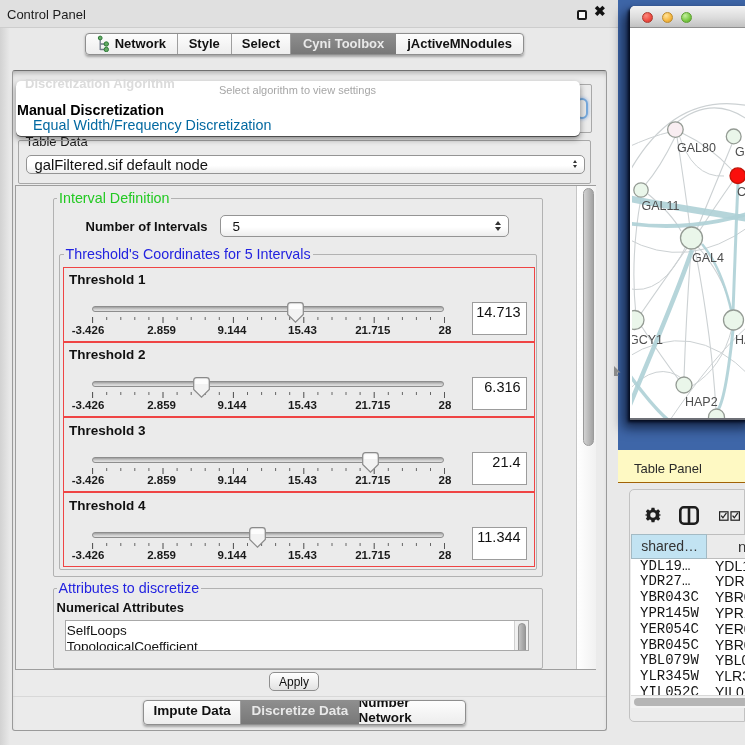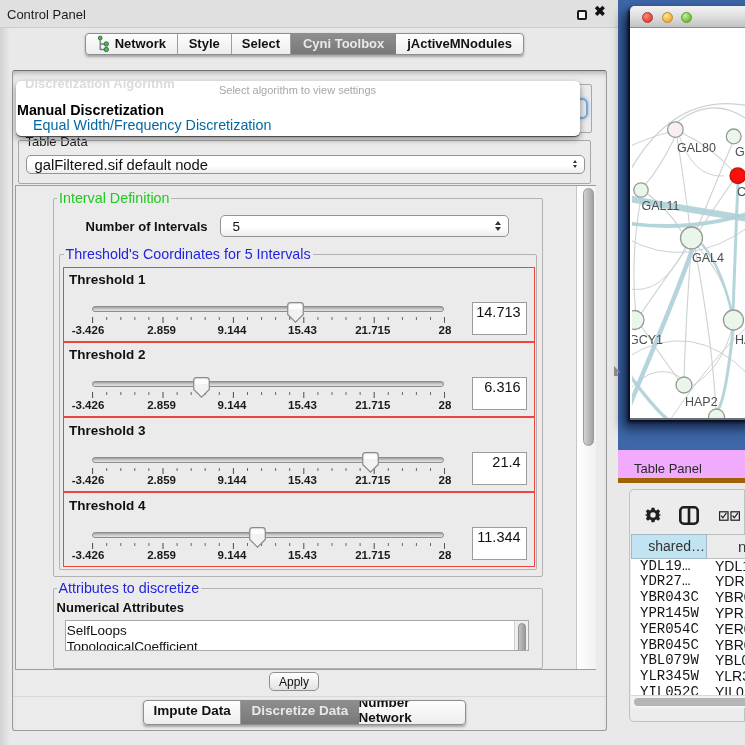--- a/index.html
+++ b/index.html
@@ -106,31 +106,31 @@
 
 
 #bluedesk { position:absolute; left:618px; top:0; width:127px; height:450px; background:#3e66a8; }
 #netwin { position:absolute; left:630px; top:6px; width:125px; height:414px; border-radius:5px 0 0 0;
   background:#fff; border-bottom:2px solid #6e7077; box-shadow:-2px 2px 3px rgba(0,6,22,.85), -6px 7px 12px 1px rgba(3,10,30,.7); }
 #nettitle { position:absolute; left:0; top:0; width:100%; height:22px; border-radius:5px 0 0 0;
   background:linear-gradient(#f3f3f3 0%, #dcdcdc 55%, #c2c2c2 100%); border-bottom:1px solid #8f8f8f; }
 .light { position:absolute; top:5.5px; width:11px; height:11px; border-radius:50%; }
 #netcanvas { position:absolute; left:2px; top:22px; width:123px; height:390px; background:#fff; overflow:hidden; }
 
-#tpbar { position:absolute; left:618px; top:450px; width:127px; height:33px; background:#f0abfc;
-  border-bottom:5px solid #a16207; }
+#tpbar { position:absolute; left:618px; top:450px; width:127px; height:33px; background:#fef9c3;
+  border-bottom:1px solid #a16207; }
 #tpbar .t { position:absolute; left:16px; top:11px; font-size:13px; color:#2a2a2a; }
 #tparea { position:absolute; left:618px; top:483px; width:127px; height:262px; background:#e9e9e9; }
 #tcard { position:absolute; left:629px; top:489px; width:116px; height:233px; background:#ececec;
   border:1px solid #c2c2c2; border-radius:5px 0 0 5px; }
 
 #ttable { position:absolute; left:631px; top:534px; width:114px; height:173.5px; background:#fff; }
 #thead { position:absolute; left:0; top:0; width:100%; height:24.5px; }
 #thead .h1 { position:absolute; left:0; top:0; width:76px; height:24.5px; background:#c2e3f2;
-  border:1px solid #a3bac4; font-size:14px; color:#333; text-align:right; padding-right:1px; line-height:23px; }
+  border:1px solid #a3bac4; font-size:14px; color:#333; text-align:right; padding-right:8px; line-height:23px; }
 #thead .h2 { position:absolute; left:76px; top:0; width:40px; height:24.5px; background:#ebebeb;
   border:1px solid #bdbdbd; border-left:none; font-size:15px; color:#333; padding-left:31px; line-height:23px; }
 #tbody { position:absolute; left:0; top:24.5px; width:114px; height:148px; overflow:hidden; }
 .trow { position:absolute; left:0; width:200px; height:15.83px; font-size:14px; line-height:15.8px; color:#151515; }
 .trow .c1 { position:absolute; left:9px; top:0;font-family:Liberation Mono, monospace; }
 .trow .c2 { position:absolute; left:84px; top:0; }
 #hsb { position:absolute; left:0; top:161px; width:114px; height:12.5px; background:#f2f2f2;
   border-top:1px solid #d8d8d8; }
 #hsb .th { position:absolute; left:2.5px; top:1.5px; width:115px; height:8px; border-radius:4px; background:#b5b5b5; }
 

